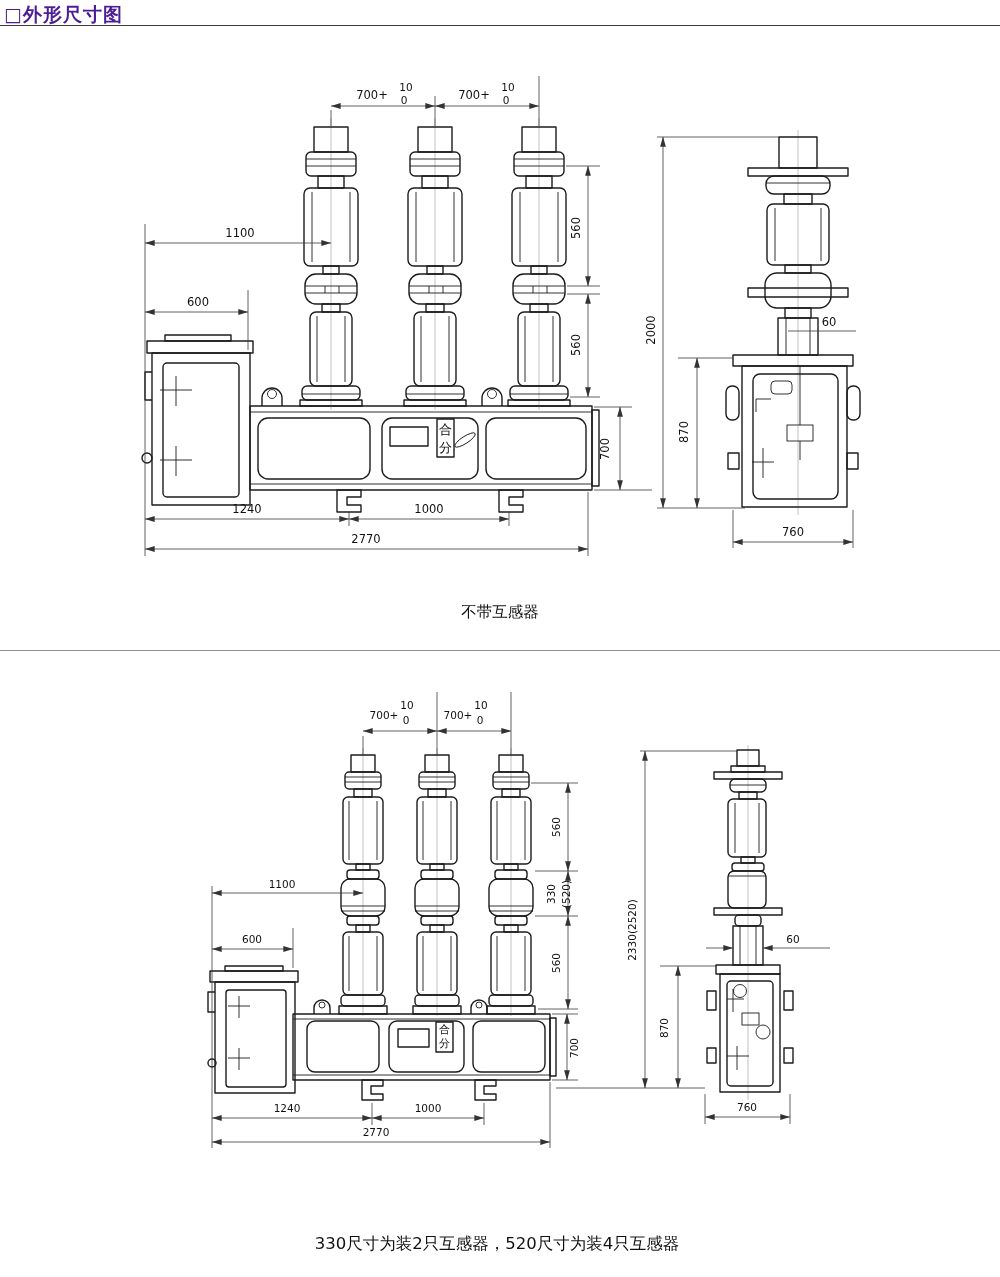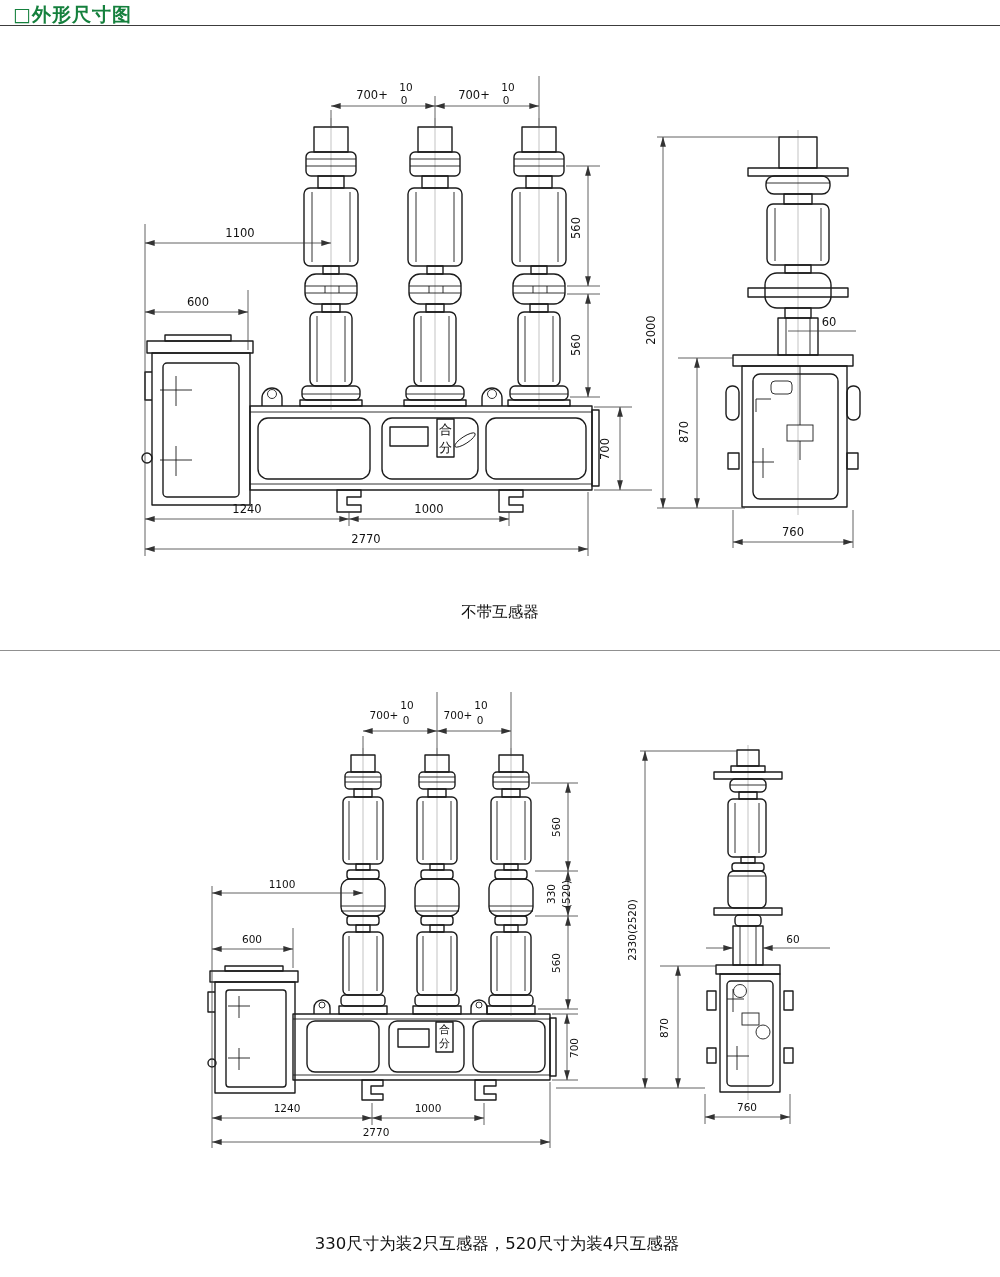--- a/index.html
+++ b/index.html
@@ -1,18 +1,18 @@
 <!DOCTYPE html>
 <html><head>
 <meta charset="utf-8">
 <style>
   html,body{margin:0;padding:0;background:#fff}
   .page{position:relative;width:1000px;height:1277px;background:#fff;overflow:hidden;
         font-family:"Liberation Sans",sans-serif}
-  .title{position:absolute;left:13px;top:2px;font-size:19px;font-weight:bold;color:#15803d;
+  .title{position:absolute;left:4px;top:2px;font-size:19px;font-weight:bold;color:#4c1d95;
          letter-spacing:1px;font-family:"DejaVu Sans",sans-serif}
   .rule-top{position:absolute;left:0;top:25px;width:1000px;border-top:1.6px solid #3c3c3c}
   .rule-mid{position:absolute;left:0;top:650px;width:1000px;border-top:1px solid #909090}
   svg{position:absolute;left:0}
   #f1{top:30px}
   #f2{top:660px}
   .ol{fill:none;stroke:#1c1c1c;stroke-width:1.4;stroke-linejoin:round}
   .o2{fill:none;stroke:#1c1c1c;stroke-width:0.9}
   .dm{fill:none;stroke:#3a3a3a;stroke-width:0.8}
   .cl{stroke:#9a9a9a;stroke-width:0.6}

